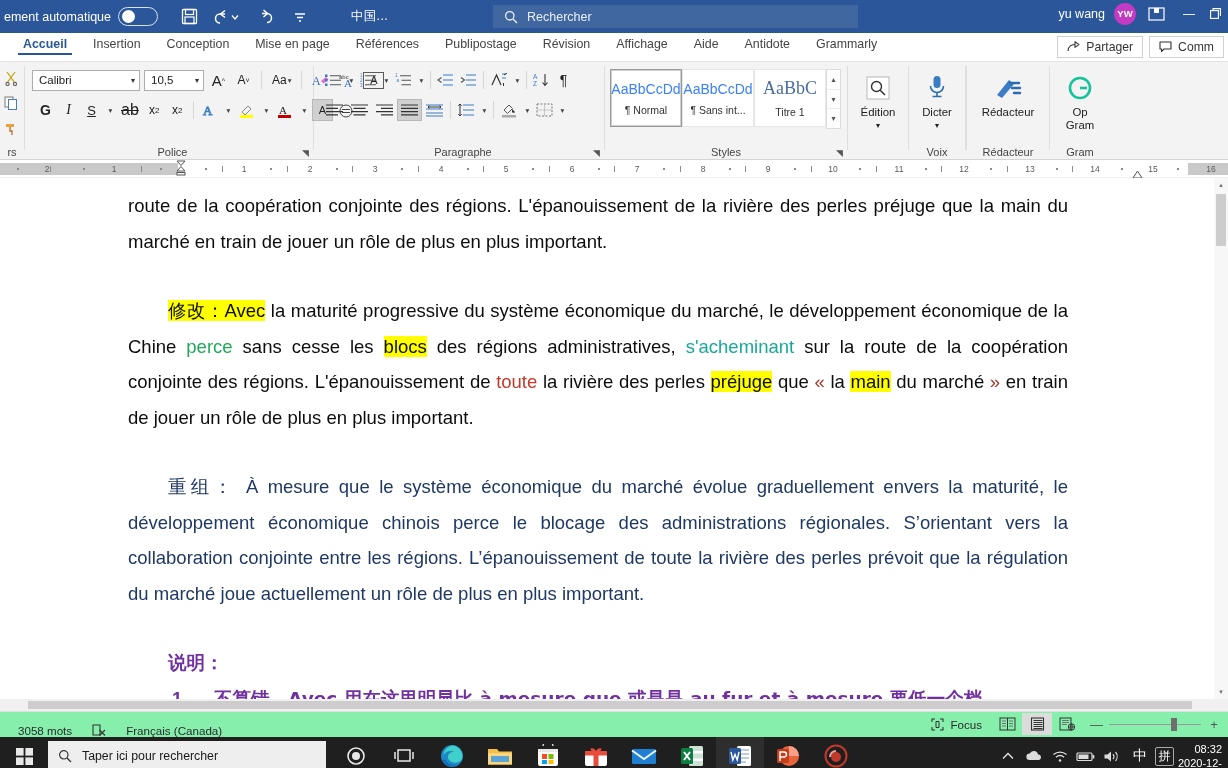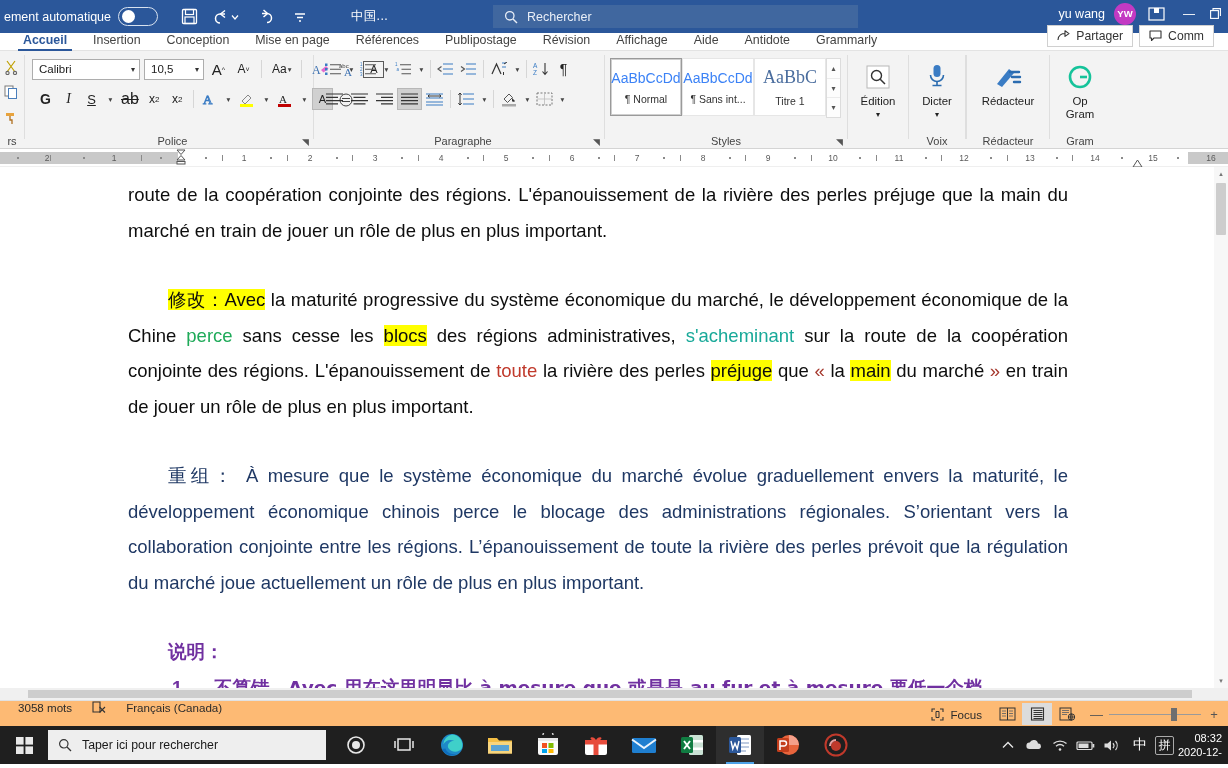--- a/index.html
+++ b/index.html
@@ -52,37 +52,37 @@
     width: 22px; height: 22px; border-radius: 50%;
     background: #c33ac3;
     display: flex; align-items: center; justify-content: center;
     font-size: 9.5px; color: #fff; font-weight: 600; letter-spacing: .2px;
   }
   .ribbon-display { width: 40px; display: flex; align-items: center; justify-content: center; }
   .wbtn { width: 26px; height: 33px; display: flex; align-items: center; justify-content: center; font-size: 12px; }
 
   
   .tabbar {
-    height: 18px;
+    height: 29px;
     background: #ffffff;
-    display: flex; align-items: flex-start;
+    display: flex; align-items: center;
     border-bottom: 1px solid #e3e3e3;
     position: relative;
     padding-left: 10px;
   }
   .tab {
     font-size: 12.4px; color: #444444;
     padding: 0 13px 6px 13px; cursor: pointer; white-space: nowrap;
   }
   .tab.active { color: #2b579a; font-weight: 600; position: relative; }
   .tab.active::after {
     content: ""; position: absolute; left: 8px; right: 8px; bottom: 2px;
     height: 2.3px; background: #2b579a;
   }
-  .tabbar-right { position: absolute; right: 0; bottom: 3px; display: flex; gap: 6px; padding-right: 14px; }
+  .tabbar-right { position: absolute; right: 0; bottom: 3px; display: flex; gap: 6px; padding-right: 4px; }
   .pill {
     border: 1px solid #d0d0d0; background: #fff;
     height: 22px; display: flex; align-items: center; gap: 6px;
     padding: 0 9px; font-size: 12.2px; color: #333; cursor: pointer;
   }
 
   
   .ribbon {
     height: 98px; background: #f3f3f3;
     border-bottom: 1px solid #d4d4d4;
@@ -197,22 +197,22 @@
   .vscroll .thumb { position: absolute; top: 2px; left: 2px; width: 10px; height: 52px; background: #cdcdcd; border-radius: 1px; }
   .vscroll .arr { position: absolute; left: 0; width: 14px; height: 14px; display:flex; align-items:center; justify-content:center; font-size: 7px; color: #777; }
 
   .hscroll {
     height: 12px; background: #f0f0f0; position: relative;
   }
   .hscroll .hthumb { position: absolute; left: 28px; top: 2px; height: 8px; width: 1164px; background: #cdcdcd; }
 
   
   .statusbar {
-    height: 26px; background: #fdba74; border-top: 1px solid #e1e1e1;
-    display: flex; align-items: flex-start; font-size: 11.6px; color: #2b2b2b;
+    height: 26px; background: #86efac; border-top: 1px solid #e1e1e1;
+    display: flex; align-items: flex-end; font-size: 11.6px; color: #2b2b2b;
     position: relative;
   }
   .sb-item { padding: 0 10px; display: flex; align-items: center; gap: 6px; cursor: pointer; white-space: nowrap; }
   .sb-right { position: absolute; right: 0; display: flex; align-items: center; height: 26px; }
   .viewbtn { width: 30px; height: 22px; display: flex; align-items: center; justify-content: center; cursor: pointer; }
   .viewbtn.on { background: #dcdcdc; }
   .zoomslider { display: flex; align-items: center; gap: 0; padding: 0 8px; }
   .ztrack { width: 92px; height: 1px; background: #9a9a9a; position: relative; margin: 0 7px; }
   .zthumb { position: absolute; left: 62px; top: -6px; width: 6px; height: 13px; background: #6f6f6f; }
   .zsign { font-size: 13px; color: #555; width: 12px; text-align: center; }

